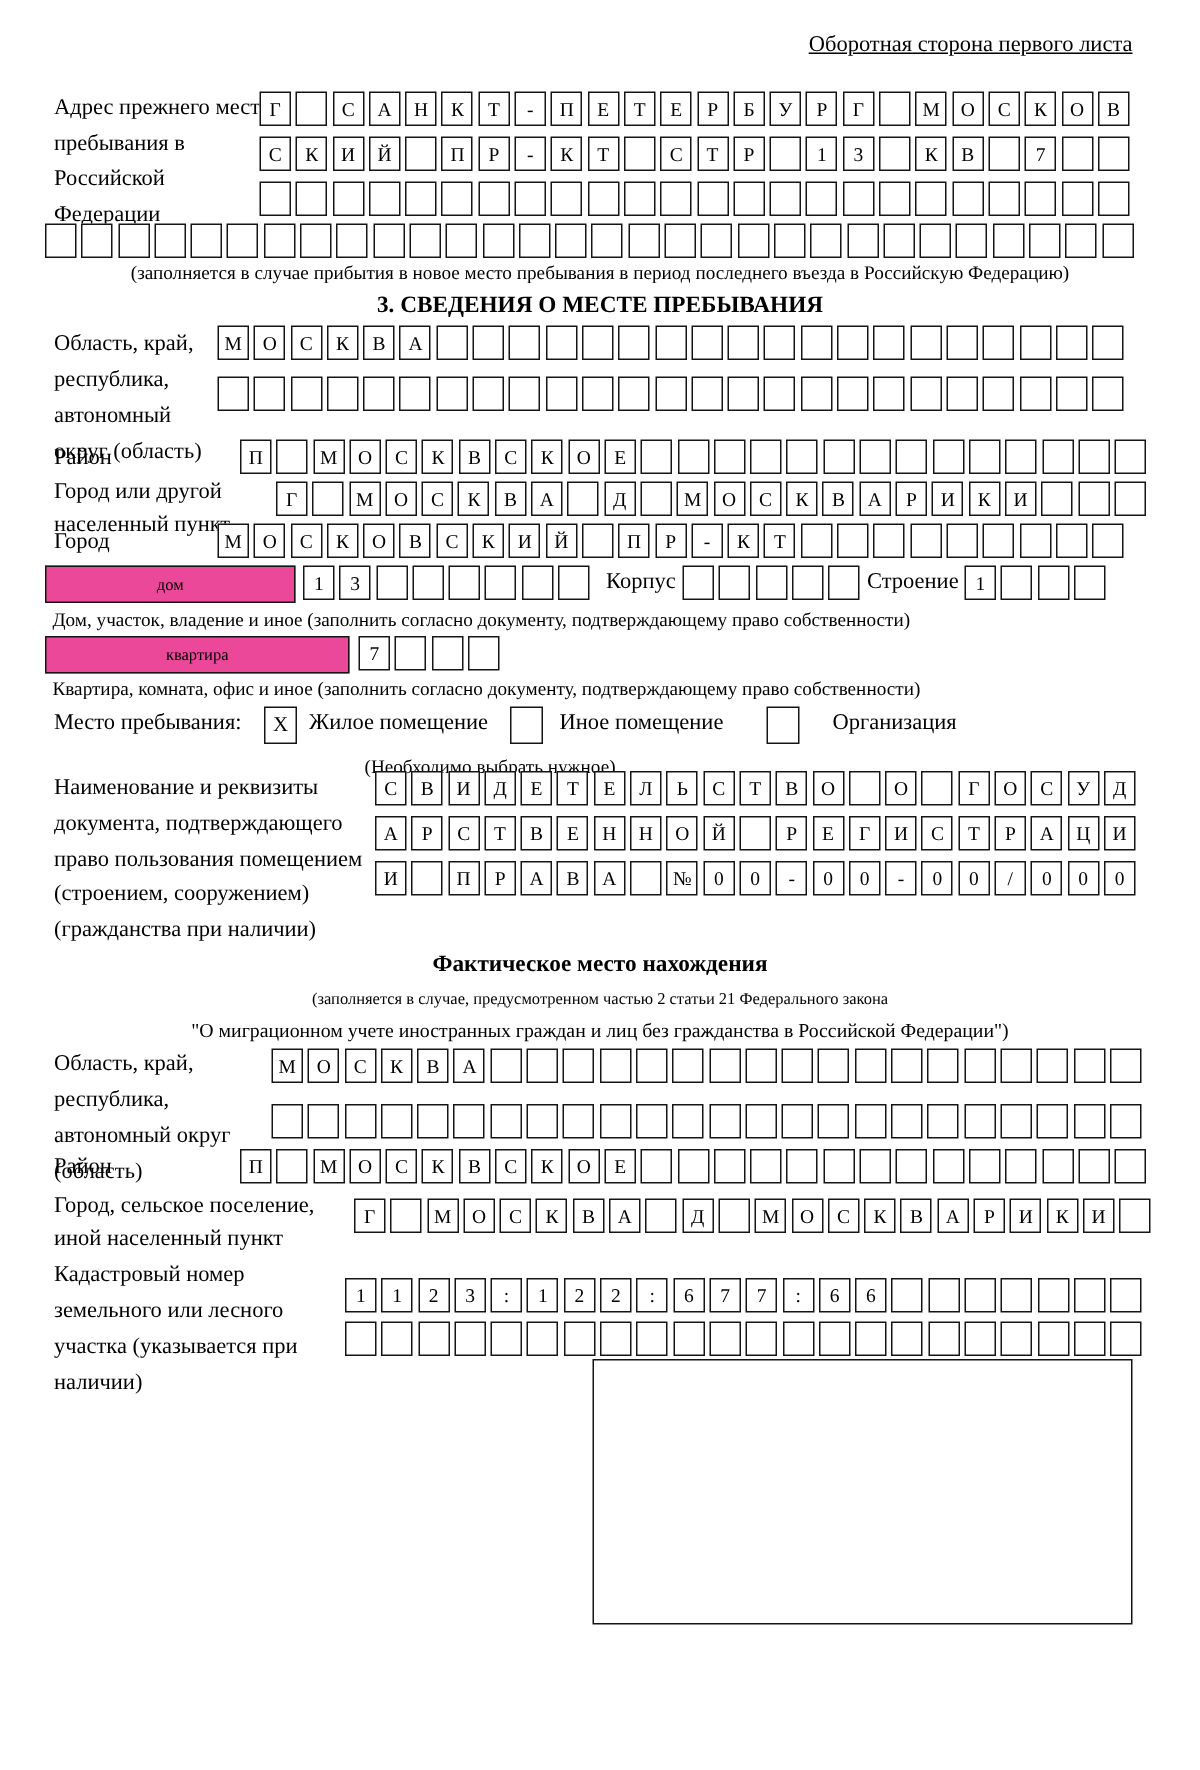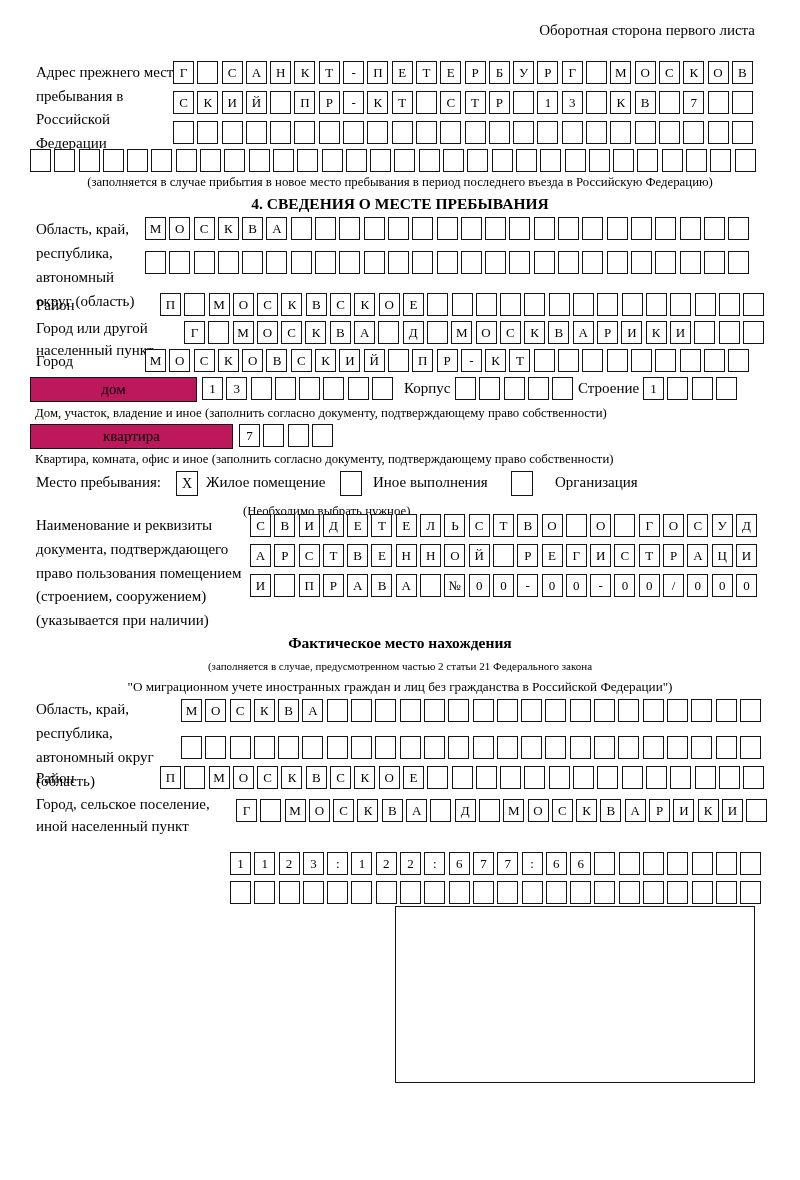--- a/index.html
+++ b/index.html
@@ -9,33 +9,33 @@
   .hdr{font-size:15px;}
   .flabel{font-size:15px;line-height:23.5px;}
   .note{font-size:12.8px;}
   .center{width:800px;text-align:center;}
   .sect-title{font-weight:bold;font-size:15.5px;}
   .crow{display:flex;gap:3.3px;}
   .cell{width:21px;height:23px;border:1.4px solid #151515;box-sizing:border-box;
         display:flex;align-items:center;justify-content:center;
         font-size:13px;background:#fff;flex:0 0 auto;}
   .wbox{border:1.4px solid #151515;box-sizing:border-box;height:25px;
-        display:flex;align-items:center;justify-content:center;font-size:15px;background:#be185d;}
+        display:flex;align-items:center;justify-content:center;font-size:11px;background:#ec4899;}
   .chk{width:22px;height:25px;border:1.4px solid #151515;box-sizing:border-box;
        display:flex;align-items:center;justify-content:center;font-size:14px;background:#fff;}
   .stamp{border:1.8px solid #151515;box-sizing:border-box;background:#fff;}
   .caption{font-size:13.5px;line-height:18.5px;text-align:center;}
   .inline-lbl{font-size:15px;}
 </style>
 </head>
 <body>
 
 <div class="page">
 
-  <div class="abs hdr" style="top:22px;right:45px;">Оборотная сторона первого листа</div>
+  <div class="abs hdr" style="top:22px;right:45px;text-decoration:underline;">Оборотная сторона первого листа</div>
 
   <div class="abs flabel" style="left:36px;top:61px;width:145px;">Адрес прежнего места пребывания в Российской Федерации</div>
   <div class="abs crow" style="left:173px;top:61px;">
       <span class="cell">Г</span>
       <span class="cell"></span>
       <span class="cell">С</span>
       <span class="cell">А</span>
       <span class="cell">Н</span>
       <span class="cell">К</span>
       <span class="cell">Т</span>
@@ -136,21 +136,21 @@
       <span class="cell"></span>
       <span class="cell"></span>
       <span class="cell"></span>
       <span class="cell"></span>
       <span class="cell"></span>
       <span class="cell"></span>
       <span class="cell"></span>
     </div>
   <div class="abs note center" style="top:175px;left:0;">(заполняется в случае прибытия в новое место пребывания в период последнего въезда в Российскую Федерацию)</div>
 
-  <div class="abs sect-title center" style="top:195px;left:0;">4. СВЕДЕНИЯ О МЕСТЕ ПРЕБЫВАНИЯ</div>
+  <div class="abs sect-title center" style="top:195px;left:0;">3. СВЕДЕНИЯ О МЕСТЕ ПРЕБЫВАНИЯ</div>
 
   <div class="abs flabel" style="left:36px;top:217px;width:115px;line-height:24px;">Область, край, республика, автономный округ (область)</div>
   <div class="abs crow" style="left:145px;top:217px;">
       <span class="cell">М</span>
       <span class="cell">О</span>
       <span class="cell">С</span>
       <span class="cell">К</span>
       <span class="cell">В</span>
       <span class="cell">А</span>
       <span class="cell"></span>
@@ -321,26 +321,26 @@
       <span class="cell"></span>
       <span class="cell"></span>
       <span class="cell"></span>
     </div>
   <div class="abs note" style="left:35px;top:452px;">Квартира, комната, офис и иное (заполнить согласно документу, подтверждающему право собственности)</div>
 
   <div class="abs inline-lbl" style="left:36px;top:474px;">Место пребывания:</div>
   <div class="abs chk" style="left:176px;top:471px;">X</div>
   <div class="abs inline-lbl" style="left:206px;top:474px;">Жилое помещение</div>
   <div class="abs chk" style="left:340px;top:471px;"></div>
-  <div class="abs inline-lbl" style="left:373px;top:474px;">Иное выполнения</div>
+  <div class="abs inline-lbl" style="left:373px;top:474px;">Иное помещение</div>
   <div class="abs chk" style="left:511px;top:471px;"></div>
   <div class="abs inline-lbl" style="left:555px;top:474px;">Организация</div>
   <div class="abs note" style="left:243px;top:504px;text-align:center;">(Необходимо выбрать нужное)</div>
 
-  <div class="abs flabel" style="left:36px;top:514px;width:215px;line-height:23.8px;">Наименование и реквизиты документа, подтверждающего право пользования помещением (строением, сооружением) (указывается при наличии)</div>
+  <div class="abs flabel" style="left:36px;top:514px;width:215px;line-height:23.8px;">Наименование и реквизиты документа, подтверждающего право пользования помещением (строением, сооружением) (гражданства при наличии)</div>
   <div class="abs crow" style="left:250px;top:514px;">
       <span class="cell">С</span>
       <span class="cell">В</span>
       <span class="cell">И</span>
       <span class="cell">Д</span>
       <span class="cell">Е</span>
       <span class="cell">Т</span>
       <span class="cell">Е</span>
       <span class="cell">Л</span>
       <span class="cell">Ь</span>
@@ -510,20 +510,21 @@
       <span class="cell">К</span>
       <span class="cell">В</span>
       <span class="cell">А</span>
       <span class="cell">Р</span>
       <span class="cell">И</span>
       <span class="cell">К</span>
       <span class="cell">И</span>
       <span class="cell"></span>
     </div>
 
+  <div class="abs flabel" style="left:36px;top:838px;width:182px;line-height:24px;">Кадастровый номер земельного или лесного участка (указывается при наличии)</div>
   <div class="abs crow" style="left:230px;top:852px;">
       <span class="cell">1</span>
       <span class="cell">1</span>
       <span class="cell">2</span>
       <span class="cell">3</span>
       <span class="cell">:</span>
       <span class="cell">1</span>
       <span class="cell">2</span>
       <span class="cell">2</span>
       <span class="cell">:</span>

